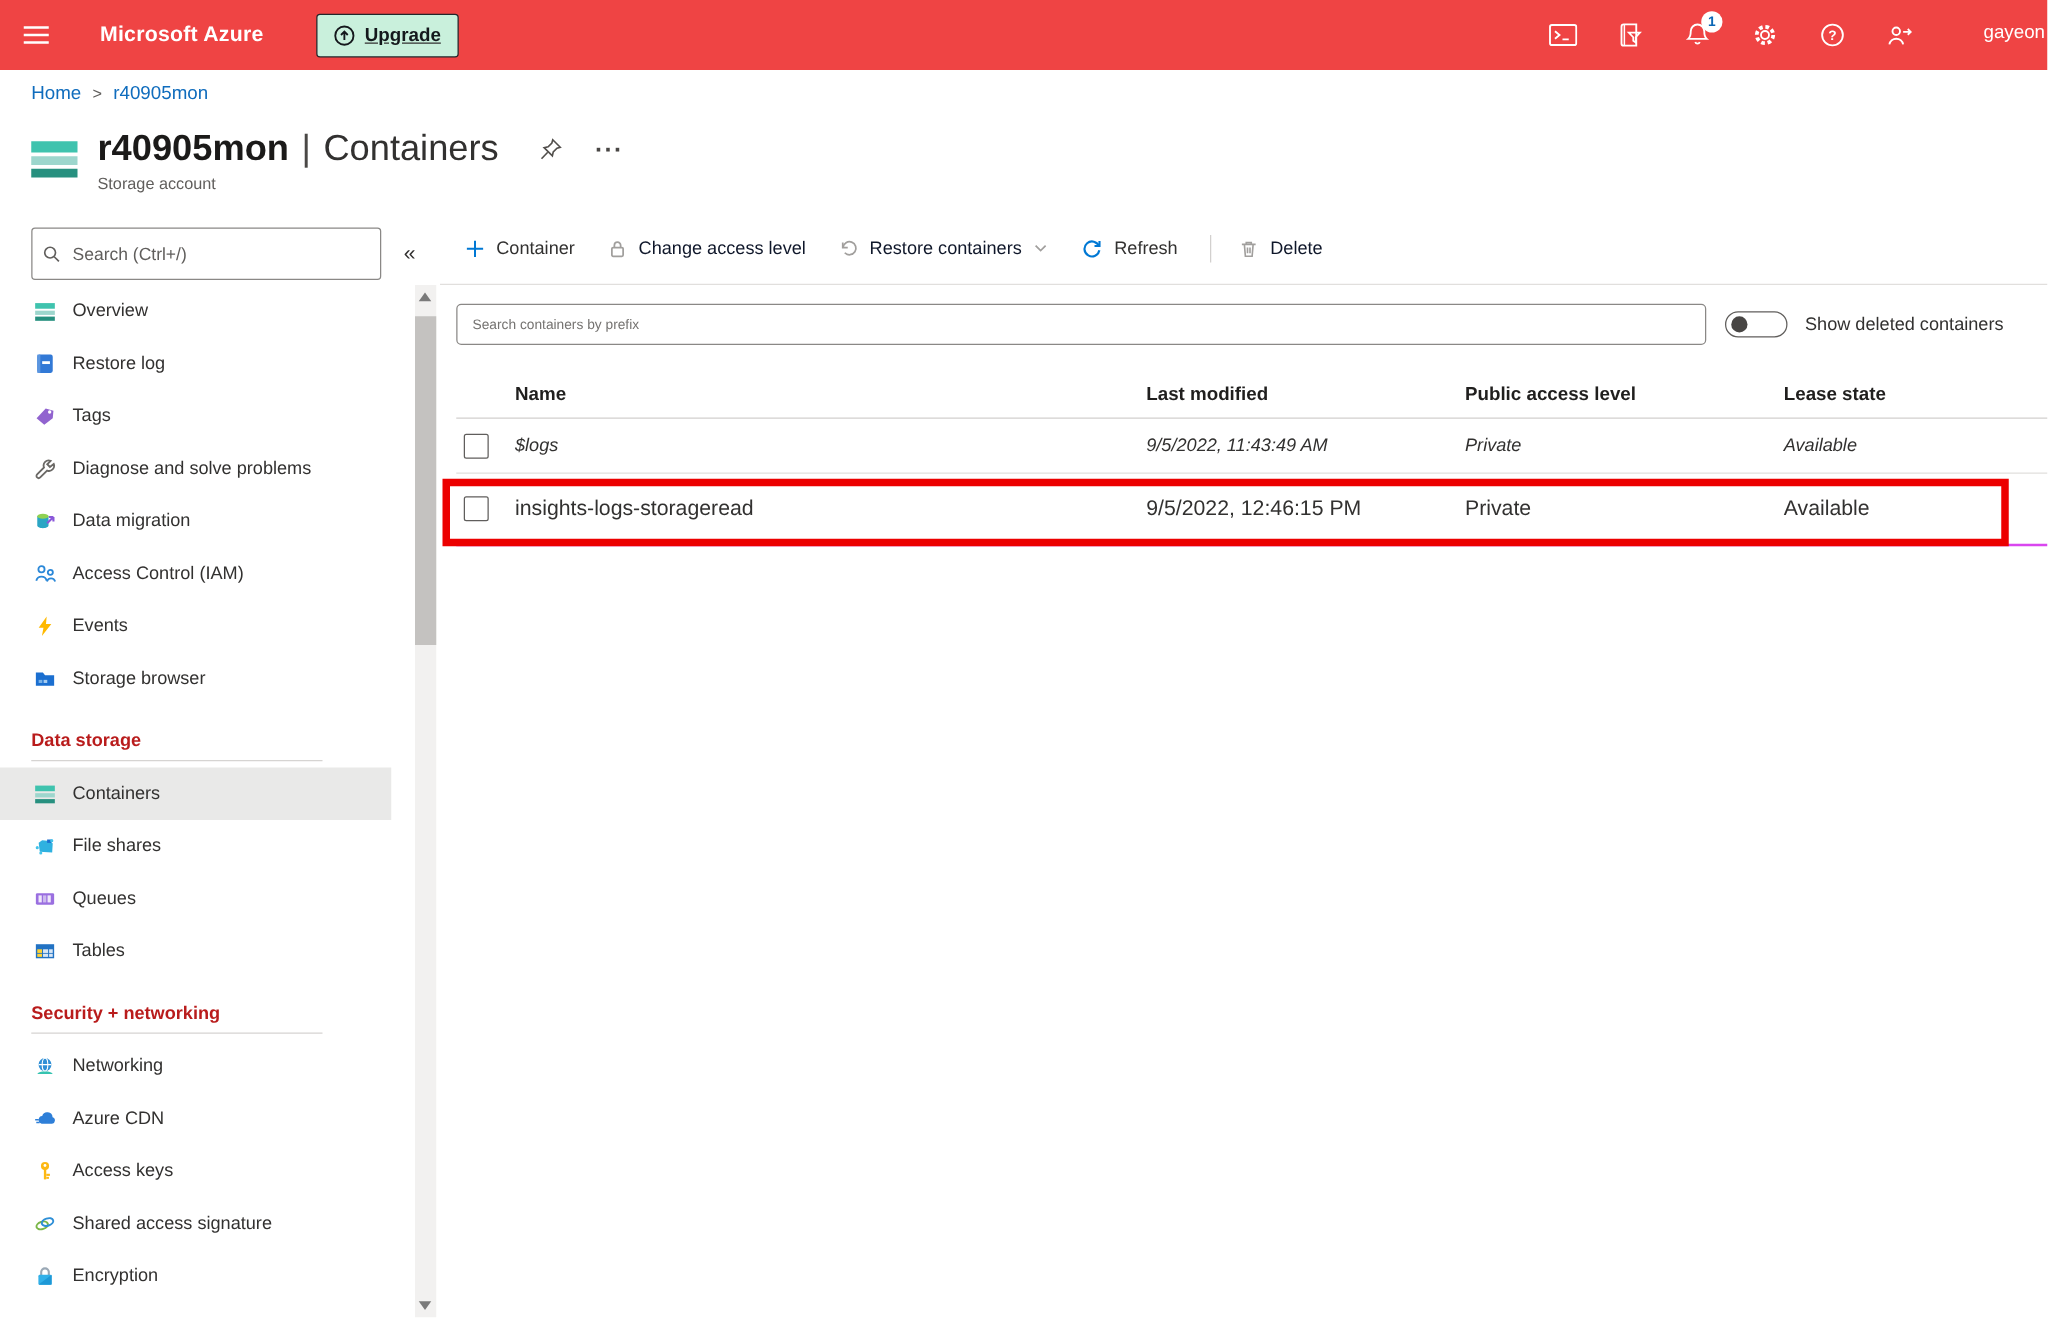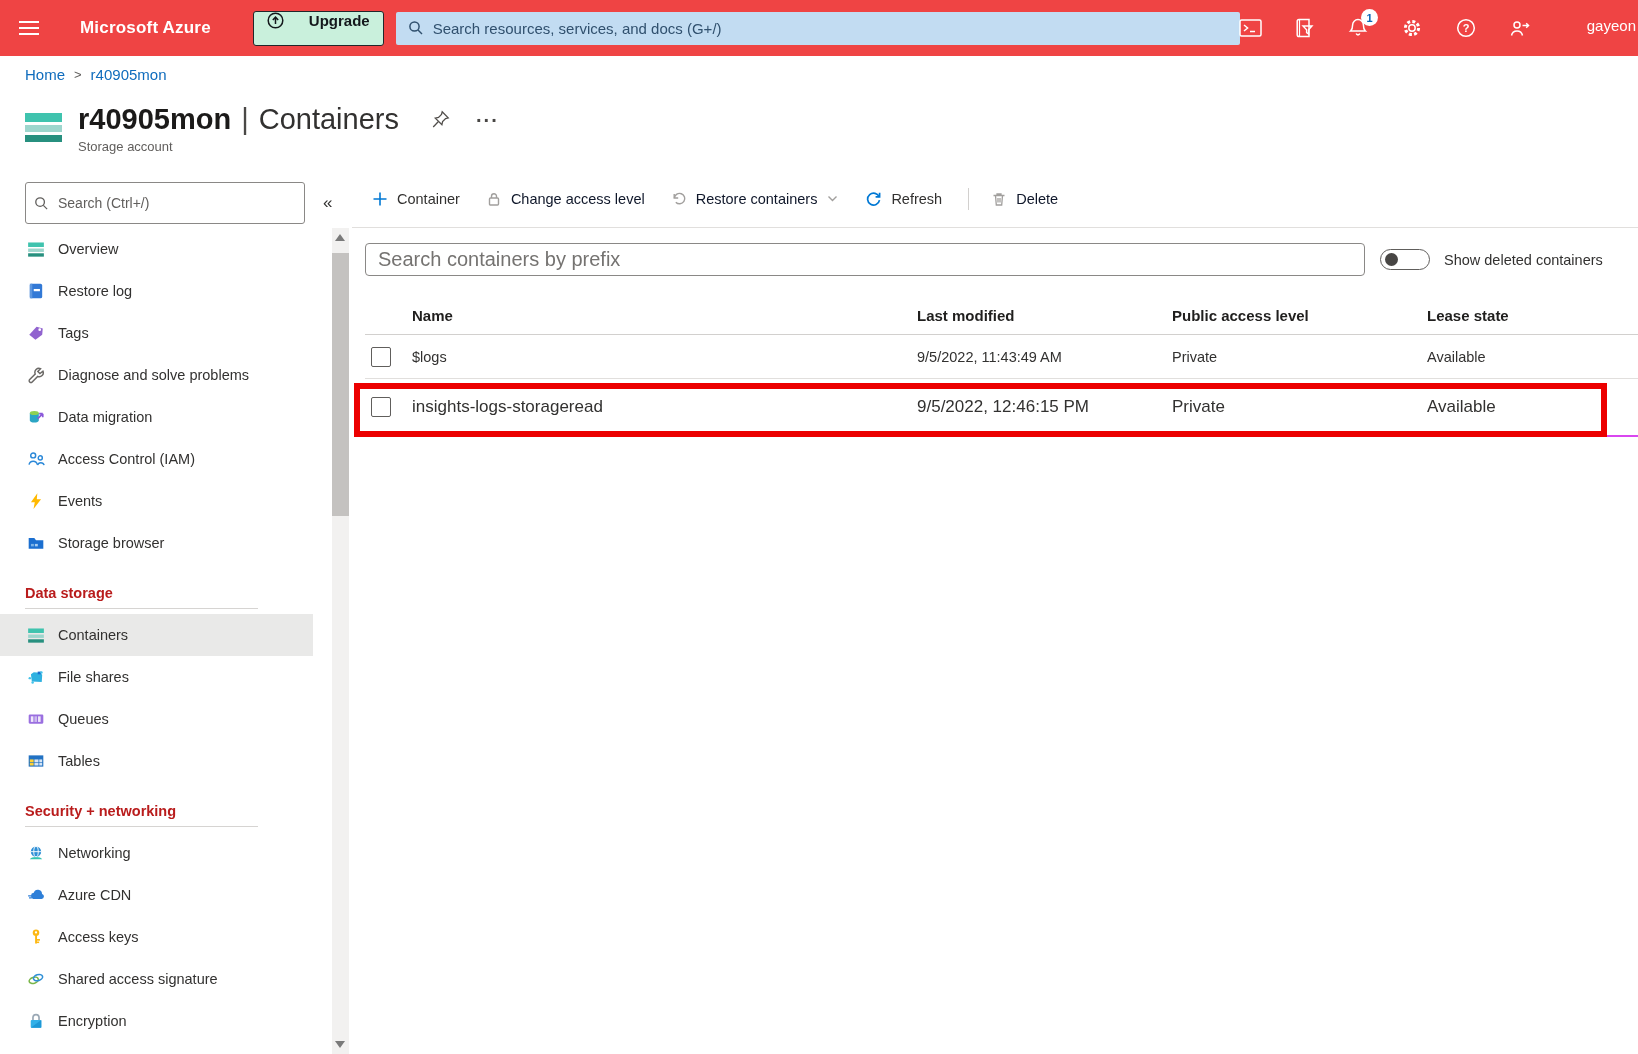--- a/index.html
+++ b/index.html
@@ -8,22 +8,22 @@
     background:#ffffff;font-family:"Liberation Sans",sans-serif;
     color:#323130;-webkit-font-smoothing:antialiased;
   }
   
   .topbar{position:absolute;left:0;top:0;width:1638px;height:56px;background:#ef4444;
     display:flex;align-items:center;}
   .hamburger{width:46px;height:56px;display:flex;flex-direction:column;justify-content:center;
     align-items:center;gap:4px;cursor:pointer;margin-left:6px;}
   .hamburger span{display:block;width:20px;height:2px;background:#fff;}
   .brand{color:#fff;font-weight:700;font-size:17px;margin-left:28px;letter-spacing:.2px;cursor:pointer;}
-  .upgrade-btn{margin-left:42px;height:33px;display:flex;gap:25px;
-    background:#c9f0dc;border:1px solid #22262a;border-radius:3px;padding:0 13px;cursor:pointer;}
+  .upgrade-btn{margin-left:42px;height:33px;display:flex;align-items:center;gap:8px;
+    background:#c9f0dc;border:1px solid #22262a;border-radius:3px;padding:0 13px;cursor:pointer;text-decoration:underline;}
   .upgrade-btn .txt{font-size:15px;font-weight:700;color:#14181c;}
   .global-search{margin-left:12px;width:844px;height:33px;background:#c2dcf2;border-radius:2px;
     display:flex;align-items:center;padding:0 12px;gap:9px;box-sizing:border-box;cursor:text;}
   .global-search .ph{font-size:15px;color:#30506e;}
   .top-icons{position:absolute;left:1238px;top:0;height:56px;display:flex;align-items:center;gap:30px;}
   .top-icon{width:24px;height:24px;position:relative;cursor:pointer;display:flex;align-items:center;justify-content:center;}
   .badge{position:absolute;top:-7px;right:-8px;width:17px;height:17px;border-radius:50%;
     background:#fff;color:#0b66b5;font-size:11px;font-weight:700;display:flex;align-items:center;justify-content:center;}
   .username{position:absolute;right:2px;top:0;height:50px;display:flex;align-items:center;
     color:#fff;font-size:15px;cursor:pointer;}
@@ -71,31 +71,31 @@
   .main{position:absolute;left:352px;top:170px;right:0;bottom:0;}
   .cmdbar{position:absolute;left:0;top:0;right:0;height:58px;border-bottom:1px solid #e1dfdd;
     display:flex;align-items:center;padding-left:20px;box-sizing:border-box;}
   .cmd{display:flex;align-items:center;gap:9px;margin-right:26px;cursor:pointer;font-size:14.5px;}
   .cmd .lbl{color:#323130;}
   .cmd.disabled .lbl{color:#0f172a;}
   .cmd-sep{width:1px;height:22px;background:#d2d0ce;margin:0 22px 0 0;}
   .filter-row{position:absolute;left:13px;top:73px;right:0;height:33px;display:flex;align-items:center;}
   .prefix-search{width:1000px;height:33px;border:1px solid #8a8886;border-radius:4px;background:#fff;
     display:flex;align-items:center;box-sizing:border-box;padding:0 10px;}
-  .prefix-search input{border:none;outline:none;width:100%;font-size:20px;font-family:inherit;color:#323130;background:transparent;}
+  .prefix-search input{border:none;outline:none;width:100%;font-size:11px;font-family:inherit;color:#323130;background:transparent;}
   .prefix-search input::placeholder{color:#757371;}
   .toggle{margin-left:15px;width:50px;height:21px;border:1px solid #605e5c;border-radius:12px;
     position:relative;cursor:pointer;flex:0 0 50px;box-sizing:border-box;background:#fff;}
   .toggle .knob{position:absolute;left:4px;top:3px;width:13px;height:13px;border-radius:50%;background:#484644;}
   .toggle-label{margin-left:14px;font-size:14.5px;color:#323130;white-space:nowrap;}
   
   .ctable{position:absolute;left:13px;top:126px;right:0;}
   .trow{display:grid;grid-template-columns:47px 505px 255px 255px 1fr;align-items:center;}
   .thead{height:38px;border-bottom:1px solid #d2d0ce;font-weight:700;font-size:15px;color:#201f1e;}
-  .tr1{height:43px;border-bottom:1px solid #e1dfdd;font-size:14.5px;cursor:pointer;}
+  .tr1{height:43px;border-bottom:1px solid #e1dfdd;font-size:14.5px;cursor:pointer;font-style:italic;}
   .tr2{height:56px;border-bottom:2px solid #d946ef;font-size:17px;cursor:pointer;}
   .cbx{width:20px;height:20px;border:1px solid #605e5c;border-radius:2px;background:#fff;margin-left:6px;cursor:pointer;box-sizing:border-box;}
   .red-annotation{position:absolute;left:-11px;top:87px;width:1253px;height:54px;
     border:6px solid #ec0000;box-sizing:border-box;pointer-events:none;}
   svg{display:block;}
 </style>
 </head>
 <body>
 
 <div class="topbar">
@@ -106,29 +106,20 @@
     </div>
   <div class="brand">Microsoft Azure</div>
   <div class="upgrade-btn">
     <span>
       <svg width="17" height="17" viewBox="0 0 17 17">
           <circle cx="8.5" cy="8.5" r="7.3" fill="none" stroke="#14181c" stroke-width="1.5"></circle>
           <path d="M8.5 12V5.5M5.8 8 8.5 5.2 11.2 8" fill="none" stroke="#14181c" stroke-width="1.5"></path>
         </svg>
     </span>
     <span class="txt">Upgrade</span>
-  </div>
-  <div class="global-search">
-    <span>
-      <svg width="16" height="16" viewBox="0 0 16 16">
-          <circle cx="6.5" cy="6.5" r="4.6" fill="none" stroke="#30506e" stroke-width="1.5"></circle>
-          <path d="M10 10l4 4" stroke="#30506e" stroke-width="1.5"></path>
-        </svg>
-    </span>
-    <span class="ph">Search resources, services, and docs (G+/)</span>
   </div>
   <div class="top-icons">
     <div class="top-icon">
       <svg width="23" height="20" viewBox="0 0 23 20">
           <rect x="1" y="2" width="21" height="16" rx="1.5" fill="none" stroke="#fff" stroke-width="1.5"></rect>
           <path d="M5 7l3.6 3L5 13" fill="none" stroke="#fff" stroke-width="1.5"></path>
           <path d="M11 13.5h5" stroke="#fff" stroke-width="1.5"></path>
         </svg>
     </div>
     <div class="top-icon">

